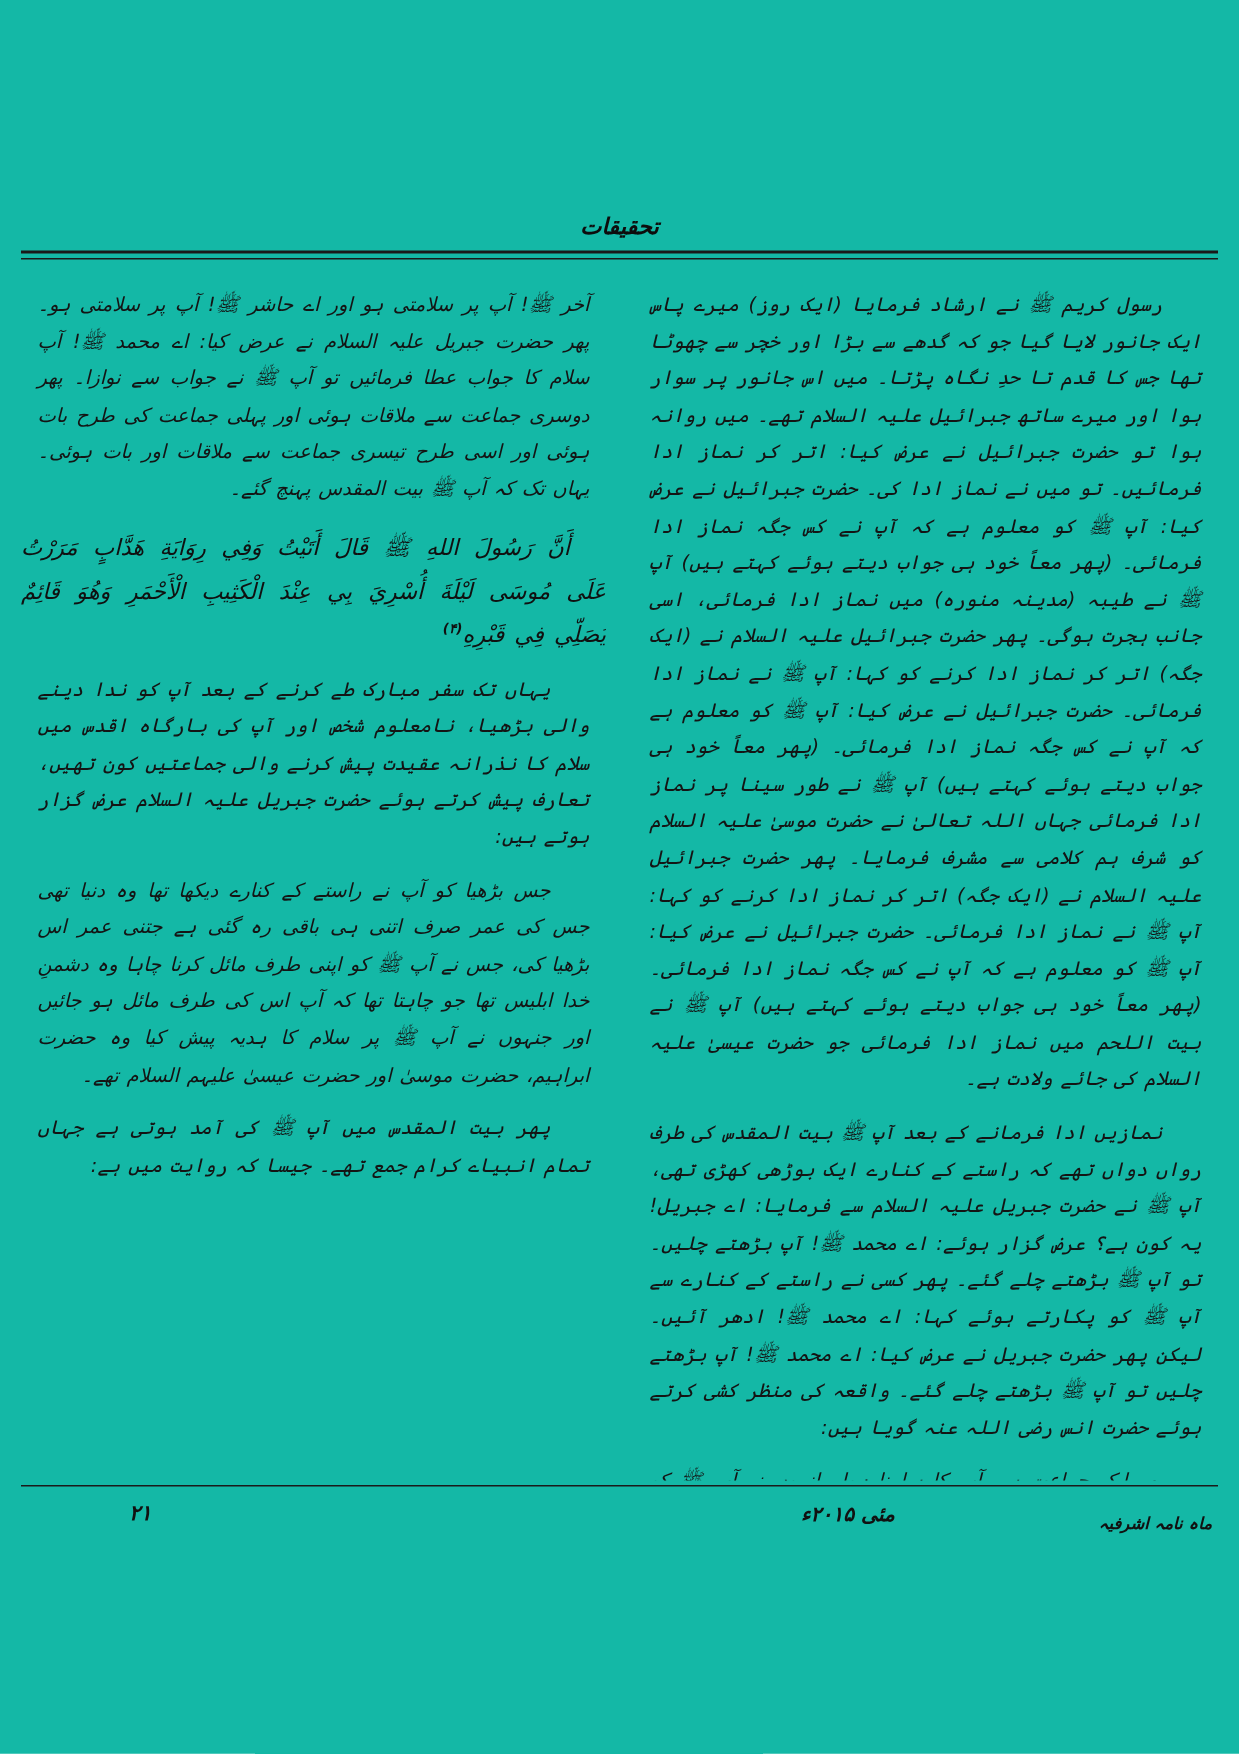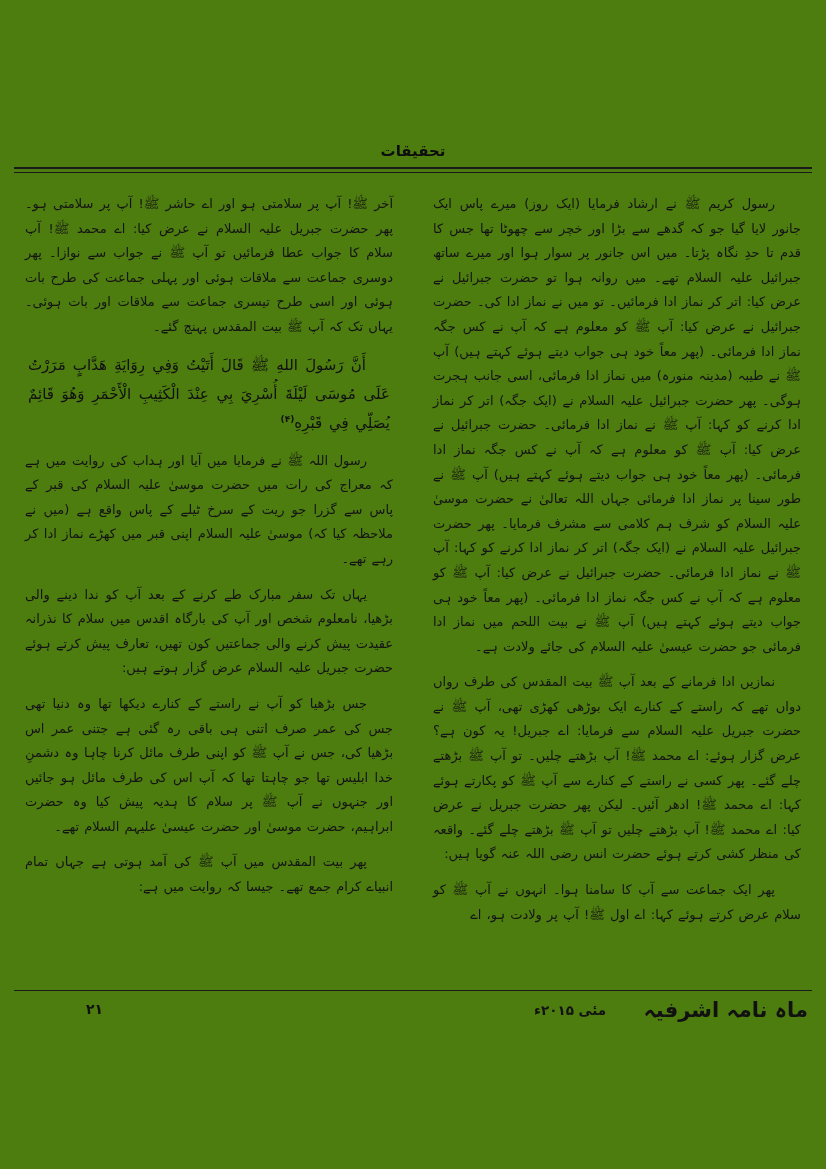--- a/index.html
+++ b/index.html
@@ -5,23 +5,24 @@
   html, body { margin: 0; padding: 0; }
   body {
     width: 826px; height: 1169px;
     background: #ffffff;
     font-family: "DejaVu Sans", sans-serif;
     color: #111111;
   }
   .page {
     position: relative;
     width: 826px; height: 1169px;
-    background: #4d7c0f;
+    background: #14b8a6;
     overflow: hidden;
     direction: rtl;
+    font-style: italic;
   }
   .header-title {
     position: absolute;
     top: 142px; left: 0; right: 0;
     text-align: center;
     font-size: 15px;
     font-weight: bold;
     letter-spacing: 1px;
     color: #0d0d0d;
   }
@@ -47,21 +48,21 @@
   }
   .urdu {
     margin: 11px;
     font-size: 13px;
     line-height: 24.6px;
     word-spacing: 1px;
     color: #141414;
   }
   .urdu.ind { text-indent: 26px; }
   .arabic {
-    margin: 3px 14px;
+    margin: 3px 0;
     font-size: 15px;
     line-height: 29px;
     text-indent: 24px;
     word-spacing: 2px;
     color: #101010;
     text-align: justify;
   }
   .arabic sup {
     font-size: 9px;
     line-height: 0;
@@ -73,22 +74,22 @@
     border-top: 1.6px solid #1a1a1a;
   }
   .footer {
     position: absolute;
     top: 998px; left: 14px; right: 14px;
     height: 28px;
     direction: rtl;
   }
   .footer .magazine {
     position: absolute;
-    right: 4px; top: 0;
-    font-size: 21px;
+    right: 4px; top: 11px;
+    font-size: 11px;
     font-weight: bold;
   }
   .footer .date {
     position: absolute;
     left: 520px; top: 4px;
     font-size: 13.5px;
     font-weight: bold;
   }
   .footer .pagenum {
     position: absolute;
@@ -110,21 +111,20 @@
 
     <div class="col">
       <p class="urdu ind">رسول کریم ﷺ نے ارشاد فرمایا (ایک روز) میرے پاس ایک جانور لایا گیا جو کہ گدھے سے بڑا اور خچر سے چھوٹا تھا جس کا قدم تا حدِ نگاہ پڑتا۔ میں اس جانور پر سوار ہوا اور میرے ساتھ جبرائیل علیہ السلام تھے۔ میں روانہ ہوا تو حضرت جبرائیل نے عرض کیا: اتر کر نماز ادا فرمائیں۔ تو میں نے نماز ادا کی۔ حضرت جبرائیل نے عرض کیا: آپ ﷺ کو معلوم ہے کہ آپ نے کس جگہ نماز ادا فرمائی۔ (پھر معاً خود ہی جواب دیتے ہوئے کہتے ہیں) آپ ﷺ نے طیبہ (مدینہ منورہ) میں نماز ادا فرمائی، اسی جانب ہجرت ہوگی۔ پھر حضرت جبرائیل علیہ السلام نے (ایک جگہ) اتر کر نماز ادا کرنے کو کہا: آپ ﷺ نے نماز ادا فرمائی۔ حضرت جبرائیل نے عرض کیا: آپ ﷺ کو معلوم ہے کہ آپ نے کس جگہ نماز ادا فرمائی۔ (پھر معاً خود ہی جواب دیتے ہوئے کہتے ہیں) آپ ﷺ نے طور سینا پر نماز ادا فرمائی جہاں اللہ تعالیٰ نے حضرت موسیٰ علیہ السلام کو شرف ہم کلامی سے مشرف فرمایا۔ پھر حضرت جبرائیل علیہ السلام نے (ایک جگہ) اتر کر نماز ادا کرنے کو کہا: آپ ﷺ نے نماز ادا فرمائی۔ حضرت جبرائیل نے عرض کیا: آپ ﷺ کو معلوم ہے کہ آپ نے کس جگہ نماز ادا فرمائی۔ (پھر معاً خود ہی جواب دیتے ہوئے کہتے ہیں) آپ ﷺ نے بیت اللحم میں نماز ادا فرمائی جو حضرت عیسیٰ علیہ السلام کی جائے ولادت ہے۔</p>
       <p class="urdu ind">نمازیں ادا فرمانے کے بعد آپ ﷺ بیت المقدس کی طرف رواں دواں تھے کہ راستے کے کنارے ایک بوڑھی کھڑی تھی، آپ ﷺ نے حضرت جبریل علیہ السلام سے فرمایا: اے جبریل! یہ کون ہے؟ عرض گزار ہوئے: اے محمد ﷺ! آپ بڑھتے چلیں۔ تو آپ ﷺ بڑھتے چلے گئے۔ پھر کسی نے راستے کے کنارے سے آپ ﷺ کو پکارتے ہوئے کہا: اے محمد ﷺ! ادھر آئیں۔ لیکن پھر حضرت جبریل نے عرض کیا: اے محمد ﷺ! آپ بڑھتے چلیں تو آپ ﷺ بڑھتے چلے گئے۔ واقعہ کی منظر کشی کرتے ہوئے حضرت انس رضی اللہ عنہ گویا ہیں:</p>
       <p class="urdu ind">پھر ایک جماعت سے آپ کا سامنا ہوا۔ انہوں نے آپ ﷺ کو سلام عرض کرتے ہوئے کہا: اے اول ﷺ! آپ پر ولادت ہو، اے</p>
     </div>
 
     <div class="col">
       <p class="urdu">آخر ﷺ! آپ پر سلامتی ہو اور اے حاشر ﷺ! آپ پر سلامتی ہو۔ پھر حضرت جبریل علیہ السلام نے عرض کیا: اے محمد ﷺ! آپ سلام کا جواب عطا فرمائیں تو آپ ﷺ نے جواب سے نوازا۔ پھر دوسری جماعت سے ملاقات ہوئی اور پہلی جماعت کی طرح بات ہوئی اور اسی طرح تیسری جماعت سے ملاقات اور بات ہوئی۔ یہاں تک کہ آپ ﷺ بیت المقدس پہنچ گئے۔</p>
       <div class="arabic"><span>أَنَّ رَسُولَ اللهِ ﷺ قَالَ أَتَيْتُ وَفِي رِوَايَةِ هَدَّابٍ مَرَرْتُ عَلَى مُوسَى لَيْلَةَ أُسْرِيَ بِي عِنْدَ الْكَثِيبِ الْأَحْمَرِ وَهُوَ قَائِمٌ يُصَلِّي فِي قَبْرِهِ</span><sup>(۴)</sup></div>
-      <p class="urdu ind">رسول اللہ ﷺ نے فرمایا میں آیا اور ہداب کی روایت میں ہے کہ معراج کی رات میں حضرت موسیٰ علیہ السلام کی قبر کے پاس سے گزرا جو ریت کے سرخ ٹیلے کے پاس واقع ہے (میں نے ملاحظہ کیا کہ) موسیٰ علیہ السلام اپنی قبر میں کھڑے نماز ادا کر رہے تھے۔</p>
       <p class="urdu ind">یہاں تک سفر مبارک طے کرنے کے بعد آپ کو ندا دینے والی بڑھیا، نامعلوم شخص اور آپ کی بارگاہ اقدس میں سلام کا نذرانہ عقیدت پیش کرنے والی جماعتیں کون تھیں، تعارف پیش کرتے ہوئے حضرت جبریل علیہ السلام عرض گزار ہوتے ہیں:</p>
       <p class="urdu ind">جس بڑھیا کو آپ نے راستے کے کنارے دیکھا تھا وہ دنیا تھی جس کی عمر صرف اتنی ہی باقی رہ گئی ہے جتنی عمر اس بڑھیا کی، جس نے آپ ﷺ کو اپنی طرف مائل کرنا چاہا وہ دشمنِ خدا ابلیس تھا جو چاہتا تھا کہ آپ اس کی طرف مائل ہو جائیں اور جنہوں نے آپ ﷺ پر سلام کا ہدیہ پیش کیا وہ حضرت ابراہیم، حضرت موسیٰ اور حضرت عیسیٰ علیہم السلام تھے۔</p>
       <p class="urdu ind">پھر بیت المقدس میں آپ ﷺ کی آمد ہوتی ہے جہاں تمام انبیاے کرام جمع تھے۔ جیسا کہ روایت میں ہے:</p>
 
     </div>
 
   </div>
 
   <div class="footer-rule"></div>
   <div class="footer">

